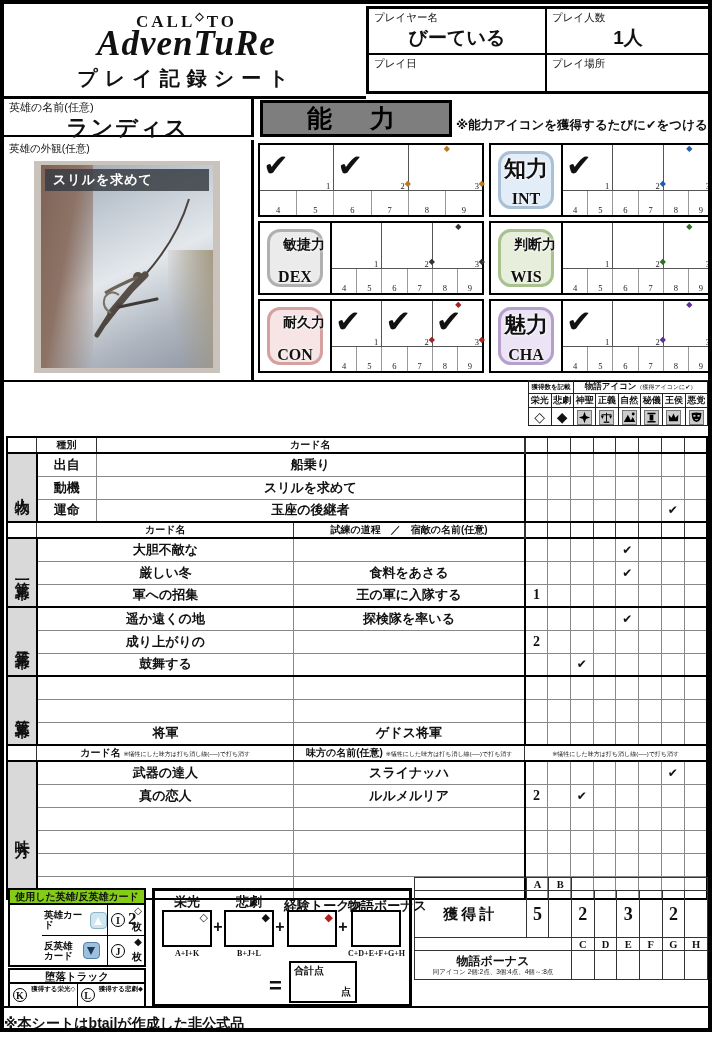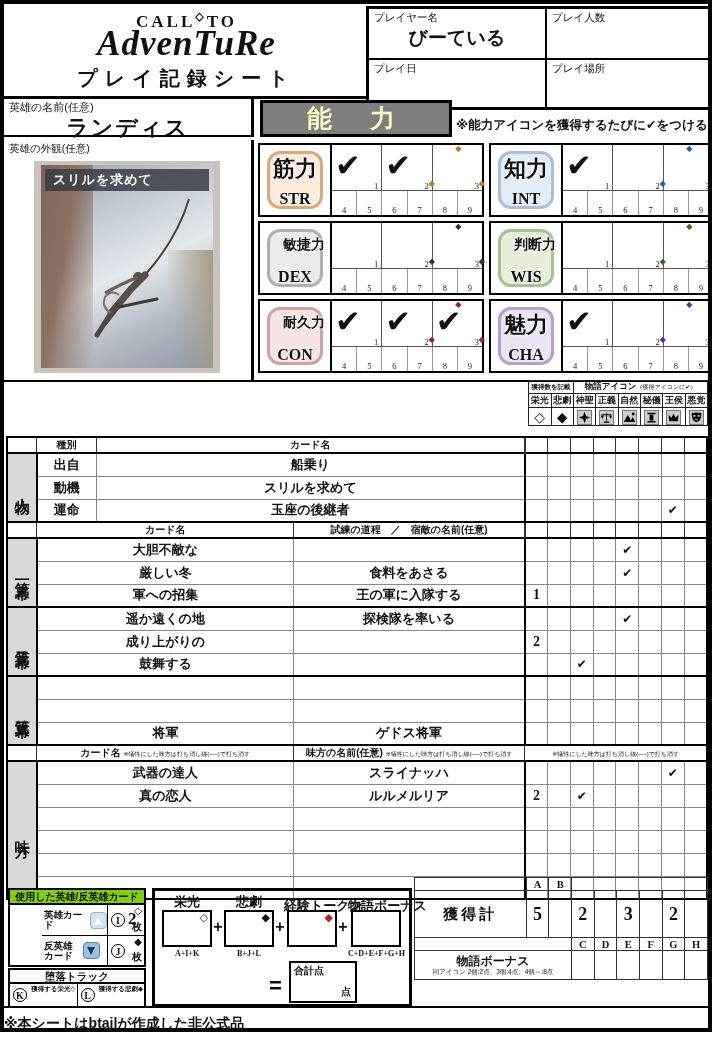--- a/index.html
+++ b/index.html
@@ -6,21 +6,21 @@
   html,body { width:720px; height:1040px; background:#fff; font-family:"Liberation Sans","DejaVu Sans",sans-serif; color:#111; }
   .sheet { position:relative; width:712px; height:1032px; border:4px solid #000; background:#fff; overflow:hidden; }
   .abs { position:absolute; }
 
   
   .logo { left:10px; top:6px; width:345px; text-align:center; }
   .logo-l1 { font-family:"Liberation Serif",serif; font-weight:700; font-size:17px; letter-spacing:3px; }
   .logo-dia { font-size:11px; vertical-align:7px; }
   .logo-l2 { font-family:"Liberation Serif",serif; font-style:italic; font-weight:700; font-size:35px; margin-top:-8px; letter-spacing:1px; }
   .logo-l3 { font-weight:700; font-size:20px; letter-spacing:7px; margin-top:1px; }
-  .ptable { left:362px; top:2px; width:346px; height:104px; border:3px solid #000; display:grid; grid-template-columns:176px 1fr; grid-template-rows:1fr 1fr; }
+  .ptable { left:362px; top:2px; width:346px; height:88px; border:3px solid #000; display:grid; grid-template-columns:176px 1fr; grid-template-rows:1fr 1fr; }
   .pcell { position:relative; padding:2px 5px; }
   .pcell.bl { border-left:2.5px solid #000; }
   .pcell.bt { border-top:2.5px solid #000; }
   .plabel { font-size:10.5px; }
   .pvalue { text-align:center; font-size:19px; font-weight:700; margin-top:0; }
   .hline-top { left:0; top:92px; width:362px; height:2.5px; background:#000; }
 
   
   .hero-name { left:0; top:94px; width:250px; height:39px; border-right:3px solid #000; border-bottom:2.5px solid #000; padding:2px 5px; }
   .hero-name .plabel { font-size:11px; }
@@ -32,21 +32,21 @@
           background:linear-gradient(155deg,#99a0ab 0%,#c3cbd4 28%,#e4e8ec 52%,#aeb5bf 78%,#8f97a3 100%); }
   .rock-l { position:absolute; left:0; top:0; width:30%; height:100%;
             background:linear-gradient(100deg,#7e6257 0%,#8d7366 45%,rgba(141,115,102,0) 100%); }
   .rock-r { position:absolute; right:0; bottom:0; width:26%; height:58%;
             background:linear-gradient(260deg,#a59a84 0%,rgba(165,154,132,0) 80%); }
   .card-titlebar { position:absolute; top:4px; left:4px; right:4px; height:22px; background:rgba(58,61,68,.85);
                    color:#fff; font-size:13px; font-weight:700; line-height:22px; padding-left:8px; letter-spacing:1px; }
 
   
   .ab-title { left:256px; top:96px; width:192px; height:37px; background:#7e7e7e; border:3px solid #000;
-              color:#fef9c3; font-size:25px; font-weight:700; letter-spacing:38px; padding-left:44px; line-height:31px; }
+              color:#000000; font-size:25px; font-weight:700; letter-spacing:38px; padding-left:44px; line-height:31px; }
   .ab-note { left:452px; top:113px; width:258px; font-size:12.5px; font-weight:600; }
   .ability-grid { left:254px; top:139px; width:457px; display:grid; grid-template-columns:1fr 1fr; gap:4px 5px; }
   .ability-box { height:74px; border:2px solid #000; display:flex; background:#fff; }
   .ab-left { width:72px; position:relative; border-right:2px solid #000; flex:0 0 72px; }
   .ab-tile { position:absolute; left:7px; top:6px; width:56px; height:58px; border:3px solid; border-radius:13px; }
   .ab-kanji { position:absolute; top:9px; left:0; right:0; text-align:center; font-size:22px; font-weight:800;
               text-shadow:0 0 3px #fff,0 0 3px #fff; }
   .ab-kanji.sm { font-size:14px; top:13px;margin-left:18px; }
   .ab-code { position:absolute; bottom:7px; left:0; right:0; text-align:center; font-family:"Liberation Serif",serif;
              font-weight:700; font-size:16px; text-shadow:0 0 3px #fff; }
@@ -156,20 +156,21 @@
     <div class="logo-l3">プレイ記録シート</div>
   </div>
 
   <div class="abs ptable">
     <div class="pcell">
       <div class="plabel">プレイヤー名</div>
       <div class="pvalue">びーている</div>
     </div>
     <div class="pcell bl">
       <div class="plabel">プレイ人数</div>
+      <div class="pvalue">1人</div>
     </div>
     <div class="pcell bt">
       <div class="plabel">プレイ日</div>
     </div>
     <div class="pcell bl bt">
       <div class="plabel">プレイ場所</div>
       <div class="pvalue"></div>
     </div>
   </div>
   <div class="abs hline-top"></div>
@@ -197,25 +198,20 @@
         <div class="card-titlebar">スリルを求めて</div>
       </div>
     </div>
   </div>
   <div class="abs hline-mid"></div>
 
   <div class="abs ab-title">能力</div>
   <div class="abs ab-note">※能力アイコンを獲得するたびに✔をつける</div>
   <div class="abs ability-grid">
       <div class="ability-box">
-        <div class="ab-left">
-      <div class="ab-tile" style="background:#faecdc;border-color:#dca878"></div>
-      <div class="ab-kanji">筋力</div>
-      <div class="ab-code">STR</div>
-    </div>
     <div class="ab-grid">
           <div class="brow">
             <div class="bcell">
               <span class="chk">✔</span>
               <span class="bnum">1</span>
             </div>
             <div class="bcell">
               <span class="chk">✔</span>
               <span class="bnum">2</span>
             </div>

